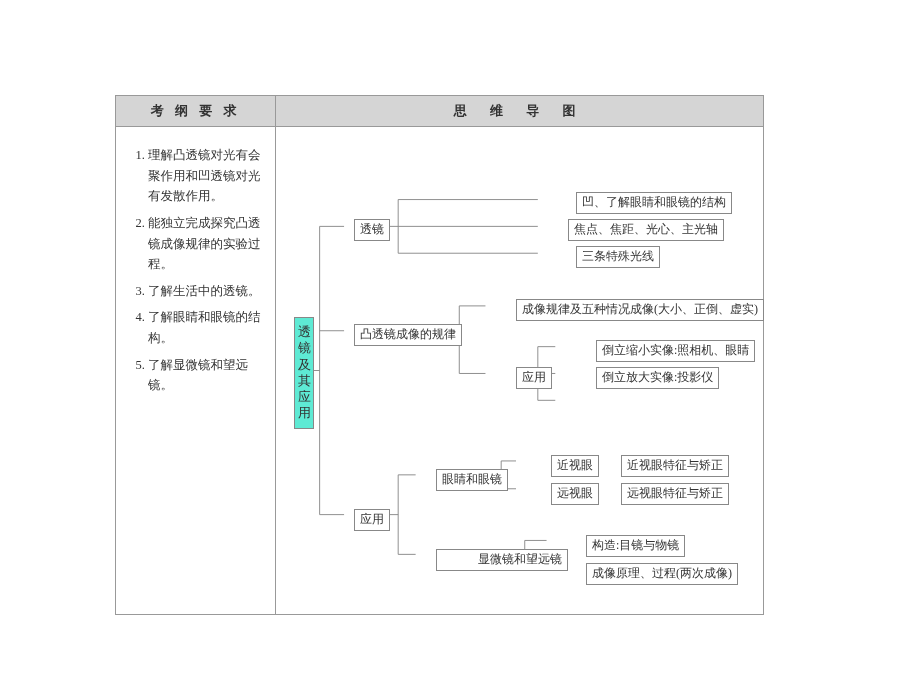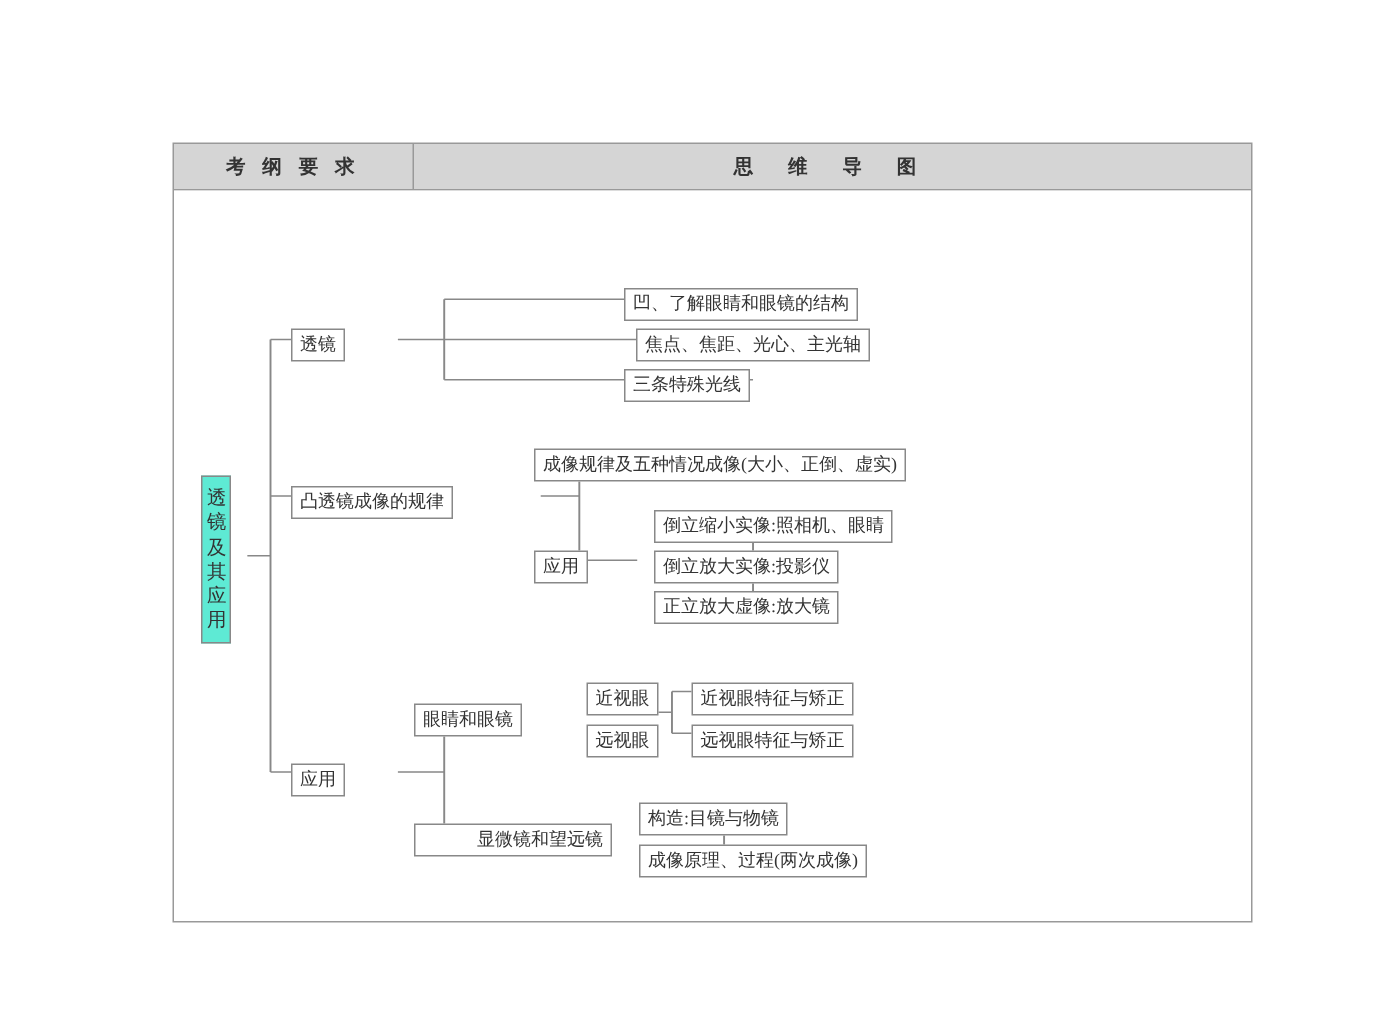--- a/index.html
+++ b/index.html
@@ -22,21 +22,21 @@
     font-weight: bold;
     color: rgba(180,180,180,0.35);
     letter-spacing: 2px;
     pointer-events: none;
     z-index: 0;
   }
   .page {
     position: absolute;
     top: 95px;
     left: 115px;
-    width: 720px;
+    width: 649px;
     height: 520px;
     border: 1px solid #999;
     background: #fff;
     display: flex;
     flex-direction: column;
     z-index: 1;
   }
   .header-row {
     display: flex;
     background: #d5d5d5;
@@ -119,20 +119,29 @@
 <body>
 
 <div class="watermark">www.zixin.com.cn</div>
 
 <div class="page">
   <div class="header-row">
     <div class="header-left">考 纲 要 求</div>
     <div class="header-right">思  维  导  图</div>
   </div>
   <div class="body-row">
+    <div class="left-col">
+      <ol>
+        <li>理解凸透镜对光有会聚作用和凹透镜对光有发散作用。</li>
+        <li>能独立完成探究凸透镜成像规律的实验过程。</li>
+        <li>了解生活中的透镜。</li>
+        <li>了解眼睛和眼镜的结构。</li>
+        <li>了解显微镜和望远镜。</li>
+      </ol>
+    </div>
     <div class="right-col">
 
       <svg class="lines" viewBox="0 0 558 490" preserveAspectRatio="none">
 
         <path d="M38 245 L50 245 M50 100 L50 390 M50 100 L78 100 M50 205 L78 205 M50 390 L78 390"></path>
 
         <path d="M116 100 L140 100 M140 73 L140 127 M140 73 L300 73 M140 100 L300 100 M140 127 L300 127"></path>
 
         <path d="M190 205 L210 205 M210 180 L210 248 M210 180 L240 180 M210 248 L240 248"></path>
 
@@ -146,29 +155,28 @@
 
         <path d="M326 364 L345 364"></path>
 
         <path d="M262 430 L285 430 M285 416 L285 444 M285 416 L310 416 M285 444 L310 444"></path>
       </svg>
 
       <div class="vnode" style="left:18px; top:190px;">透镜及其应用</div>
 
       <div class="node" style="left:78px; top:92px;">透镜</div>
       <div class="node" style="left:300px; top:65px;">凹、了解眼睛和眼镜的结构</div>
-      <div class="node" style="left:308px; top:92px;text-align:center;">焦点、焦距、光心、主光轴</div>
+      <div class="node" style="left:292px; top:92px;text-align:center;">焦点、焦距、光心、主光轴</div>
       <div class="node" style="left:300px; top:119px;">三条特殊光线</div>
 
       <div class="node" style="left:78px; top:197px;">凸透镜成像的规律</div>
       <div class="node" style="left:240px; top:172px;">成像规律及五种情况成像(大小、正倒、虚实)</div>
       <div class="node" style="left:240px; top:240px;">应用</div>
       <div class="node" style="left:320px; top:213px;">倒立缩小实像:照相机、眼睛</div>
       <div class="node" style="left:320px; top:240px;">倒立放大实像:投影仪</div>
-      <div class="node" style="left:320px; top:267px;">正立放大虚像:放大镜</div>
 
       <div class="node" style="left:78px; top:382px;">应用</div>
 
       <div class="node" style="left:160px; top:342px;">眼睛和眼镜</div>
       <div class="node" style="left:275px; top:328px;">近视眼</div>
       <div class="node" style="left:345px; top:328px;">近视眼特征与矫正</div>
       <div class="node" style="left:275px; top:356px;">远视眼</div>
       <div class="node" style="left:345px; top:356px;">远视眼特征与矫正</div>
 
       <div class="node" style="left:160px; top:422px;padding-left:41px;">显微镜和望远镜</div>

